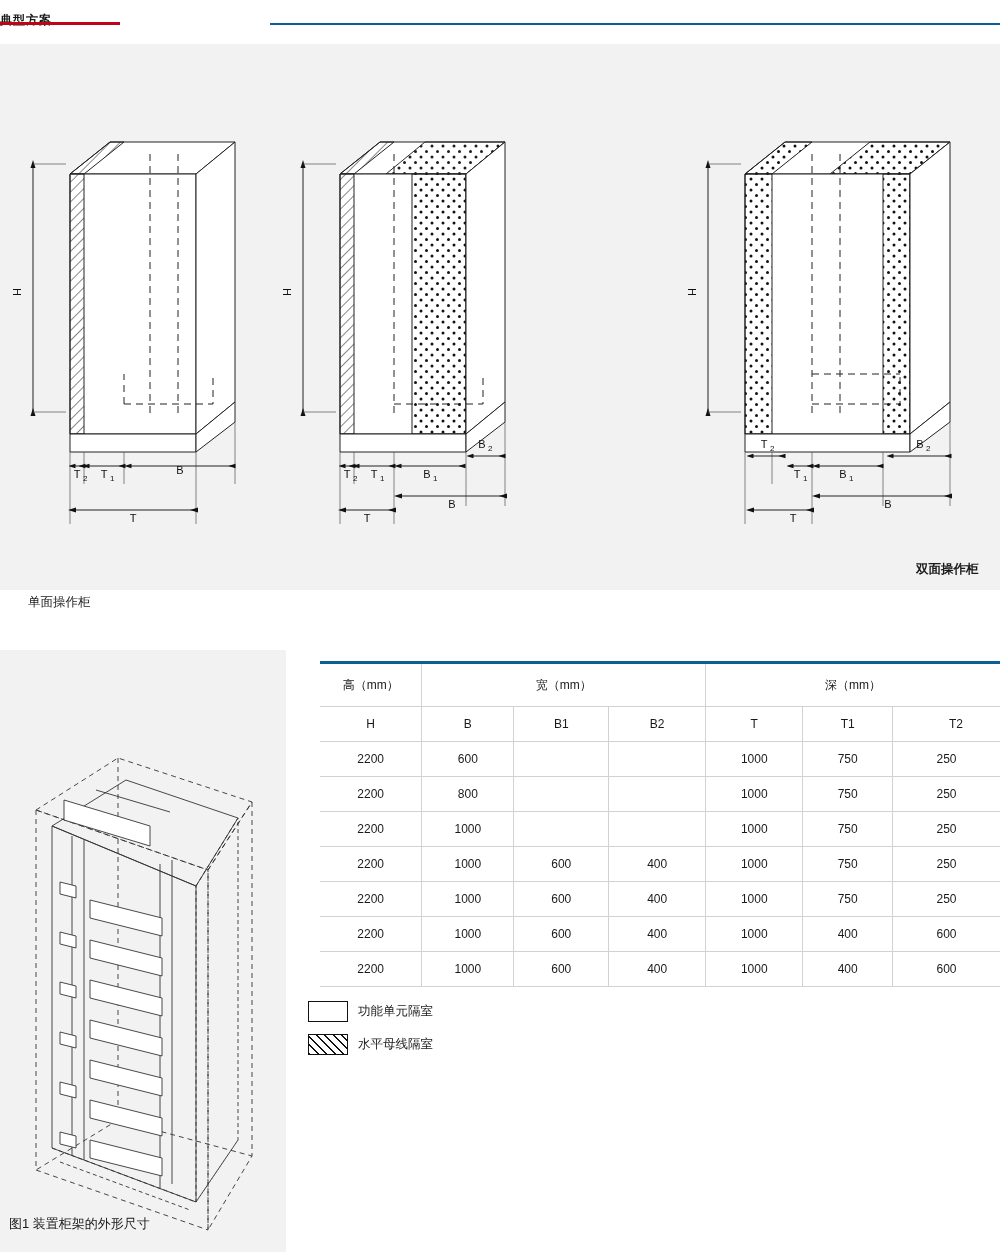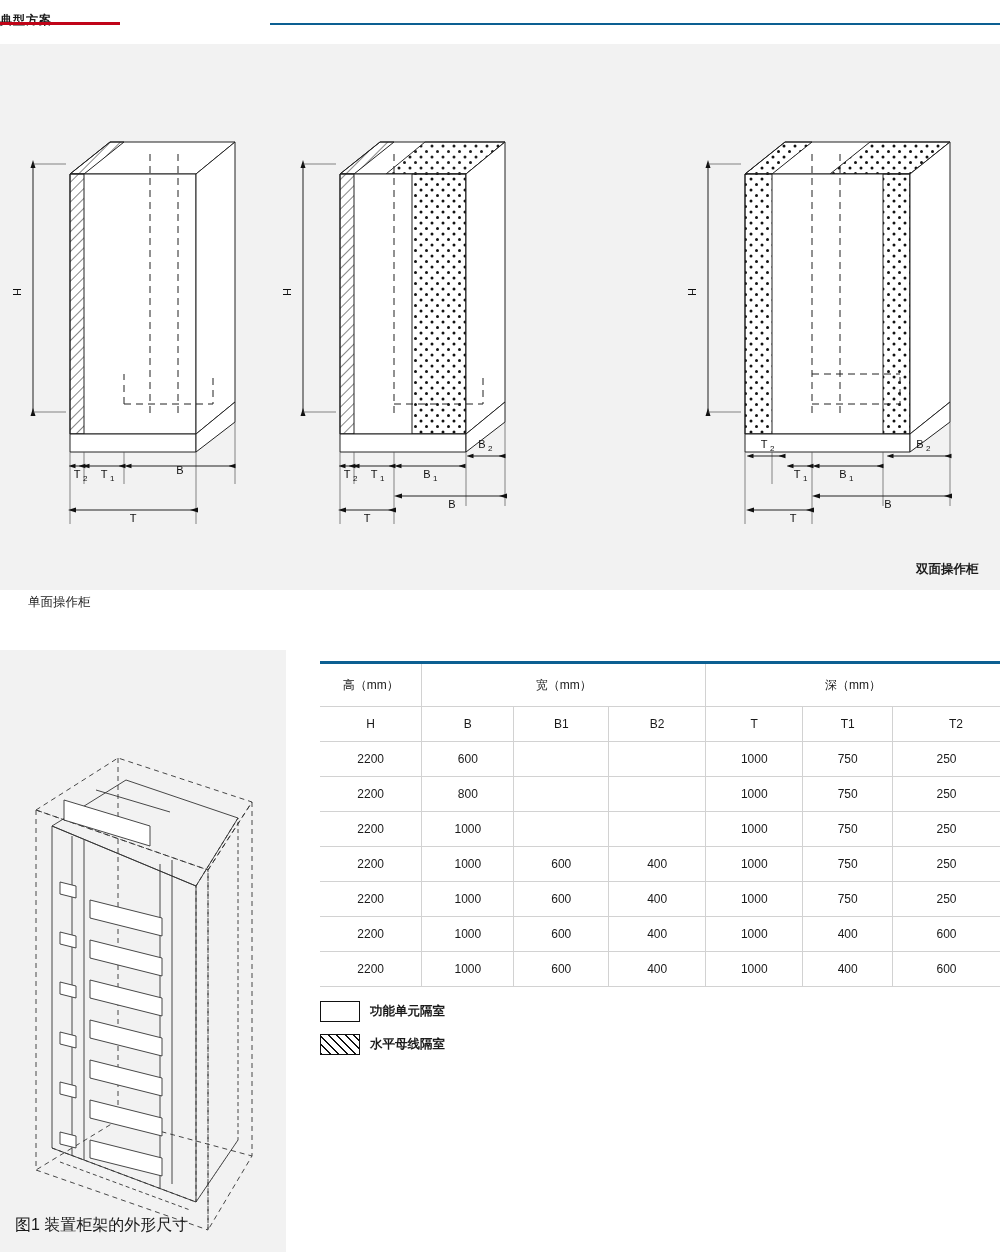--- a/index.html
+++ b/index.html
@@ -22,21 +22,21 @@
   }
   #topfig svg{display:block;}
   .cap{position:absolute;font-size:12.5px;color:#1a1a1a;}
   #cap-left{left:12px;top:550px;margin-left:16px;}
   #cap-right{left:916px;top:517px;font-weight:bold;}
 
   
   #leftfig{
     position:absolute;left:0;top:650px;width:286px;height:602px;background:#f2f2f2;
   }
-  #fig-caption{position:absolute;left:15px;top:1215px;font-size:16px;color:#1a1a1a;}
+  #fig-caption{position:absolute;left:9px;top:1215px;font-size:13px;color:#1a1a1a;}
 
   
   #table-wrap{position:absolute;left:320px;top:661px;width:680px;}
   table{border-collapse:collapse;width:680px;font-size:12px;}
   table td,table th{
     border-bottom:1px solid #d2d2d2;border-right:1px solid #d2d2d2;
     text-align:center;font-weight:normal;color:#1a1a1a;height:32px;
   }
   table tr td:last-child,table tr th:last-child{border-right:none;}
   thead tr.top th{height:40px;border-top:3px solid #0c5f92;}
@@ -44,21 +44,21 @@
   tbody tr:last-child td{border-bottom:1px solid #d2d2d2;}
   .col-h{width:104px;}
   .col-b{width:94px;}
   .col-b1{width:98px;}
   .col-b2{width:100px;}
   .col-t{width:100px;}
   .col-t1{width:92px;margin-left:33px;}
   .col-t2{width:92px;padding-left:20px;}
 
   
-  #legend{position:absolute;left:320px;top:995px;width:400px;font-weight:bold;}
+  #legend{position:absolute;left:308px;top:995px;width:400px;}
   .legend-row{display:flex;align-items:center;height:33px;}
   .swatch{width:38px;height:19px;border:1px solid #111;margin-right:10px;background:#fff;}
   .legend-label{font-size:12.5px;color:#1a1a1a;}
   .sw-dots{
     background-image:
       radial-gradient(#111 1.1px, transparent 1.2px),
       radial-gradient(#111 1.1px, transparent 1.2px);
     background-size:9px 9px, 9px 9px;
     background-position:0 0, 4.5px 4.5px;
   }

